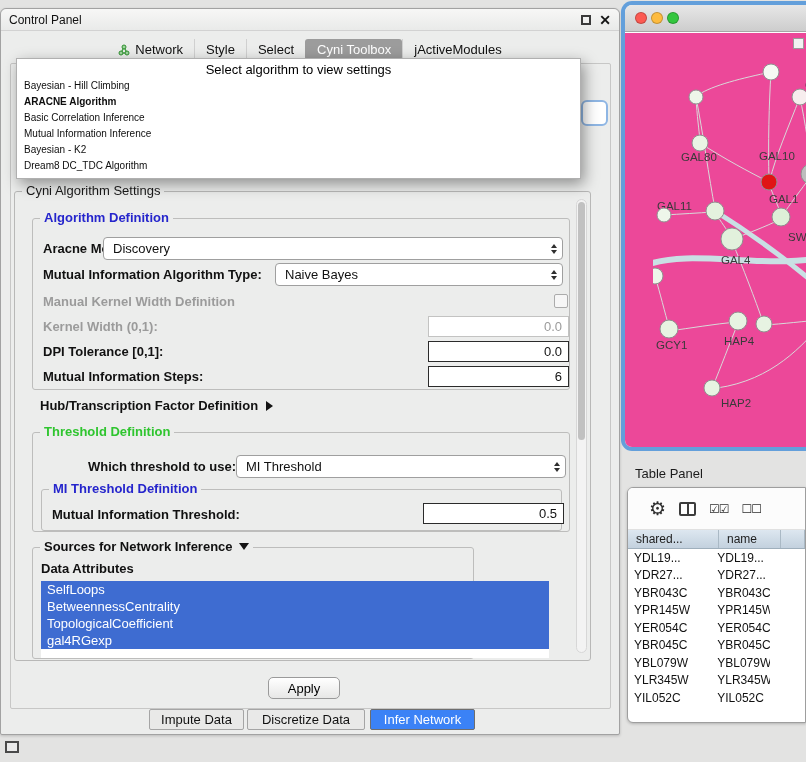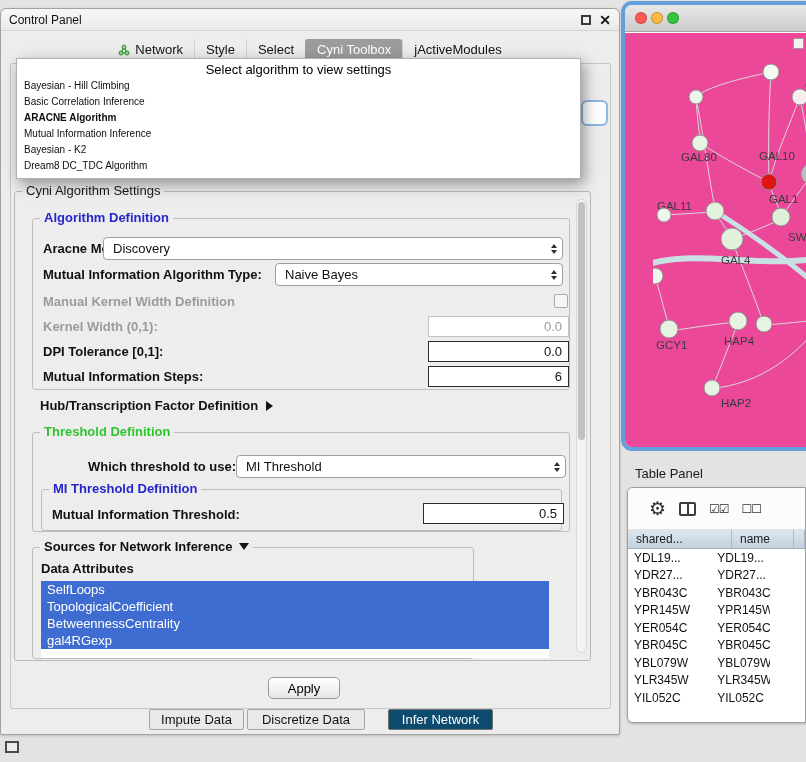--- a/index.html
+++ b/index.html
@@ -87,21 +87,21 @@
         background:#c1c1c1; border-radius:4px; }
 
   .apply { position:absolute; left:267px; top:668px; width:72px; height:22px;
         background:linear-gradient(#ffffff,#e7e7e6); border:1px solid #9a9a9a;
         border-radius:5px; font-size:13px; font-family:inherit; }
 
   .btab { position:absolute; top:700px; height:21px; line-height:19px; text-align:center;
         background:#e9e9e8; border:1px solid #a5a5a5; border-radius:2px; font-size:13px; }
   .btab.b1 { left:148px; width:95px; }
   .btab.b2 { left:246px; width:118px; }
-  .btab.b3 { left:387px; width:105px; background:#0c4a6e; color:#fff; border-color:#6e6e6e; }
+  .btab.b3 { left:369px; width:105px; background:#3b82f6; color:#fff; border-color:#6e6e6e; }
 
   
   .popup { position:absolute; left:15px; top:49px; width:565px; background:#fff;
         border:1px solid #b0b0b0; box-shadow:3px 5px 14px rgba(0,0,0,.4);
         padding:3px 0 4px; z-index:20; }
   .popup-ph { height:16px; line-height:16px; text-align:center; color:#000000; font-size:13px; }
   .popup-item { height:16px; line-height:16px; padding:0 7px; font-size:10px; color:#0d0d0d; white-space:nowrap; }
   .popup-item.sel { font-weight:bold; }
 
   
@@ -133,21 +133,21 @@
   .columns-icon { width:17px; height:14px; border:2px solid #3c3c3c; border-radius:2px;
         position:relative; background:#fff; }
   .columns-icon::before { content:""; position:absolute; left:6px; top:0; bottom:0;
         width:2px; background:#3c3c3c; }
   .tp-ico.checks { font-size:12px; letter-spacing:-1px; color:#2e2e2e; }
 
   .tp-header { display:flex; height:19px; background:linear-gradient(#dde7f0,#c3d1de);
         border-bottom:1px solid #9fafbc; font-size:12px; color:#1d1d1d; }
   .tp-hc { display:flex; align-items:center; border-right:1px solid #aab9c5;
         overflow:hidden; white-space:nowrap; padding-left:8px; }
-  .c1 { width:104px; } .c2 { width:62px; } .c3 { flex:1; }
+  .c1 { width:91px; } .c2 { width:62px; } .c3 { flex:1; }
   .tp-body { font-size:12px; }
   .tp-row { display:flex; height:17.5px; align-items:center; }
   .tp-cell { padding-left:6px; overflow:hidden; white-space:nowrap; }
   .tp-cell.c1 { width:88px; } .tp-cell.c2 { width:62px; } .tp-cell.c3 { flex:1;margin-left:29px; }
 
   .mini-icon { position:absolute; left:5px; top:741px; width:14px; height:12px;
         border:2px solid #4a4a4a; background:#ebebeb; }
 </style>
 </head>
 <body>
@@ -260,39 +260,39 @@
       </div>
 
       <div class="sub-group sources-group">
         <span class="group-title black">
           <span>Sources for Network Inference</span>
           <i class="tri-down-big"></i>
         </span>
         <span class="attr-label">Data Attributes</span>
         <div class="attr-list">
             <div class="attr-item">SelfLoops</div>
+            <div class="attr-item">BetweennessCentrality</div>
             <div class="attr-item">TopologicalCoefficient</div>
-            <div class="attr-item">BetweennessCentrality</div>
             <div class="attr-item">gal4RGexp</div>
           </div>
       </div>
     </div>
 
     <button class="apply">Apply</button>
 
     <span class="btab b1">Impute Data</span>
     <span class="btab b2">Discretize Data</span>
     <span class="btab b3">Infer Network</span>
 
     <div class="popup">
       <div class="popup-ph">Select algorithm to view settings</div>
       <div>
           <div class="popup-item">Bayesian - Hill Climbing</div>
+          <div class="popup-item sel">ARACNE Algorithm</div>
           <div class="popup-item">Basic Correlation Inference</div>
-          <div class="popup-item sel">ARACNE Algorithm</div>
           <div class="popup-item">Mutual Information Inference</div>
           <div class="popup-item">Bayesian - K2</div>
           <div class="popup-item">Dream8 DC_TDC Algorithm</div>
         </div>
     </div>
   </section>
 
   <section class="netwin">
     <div class="mac-titlebar">
       <span class="light red"></span>

